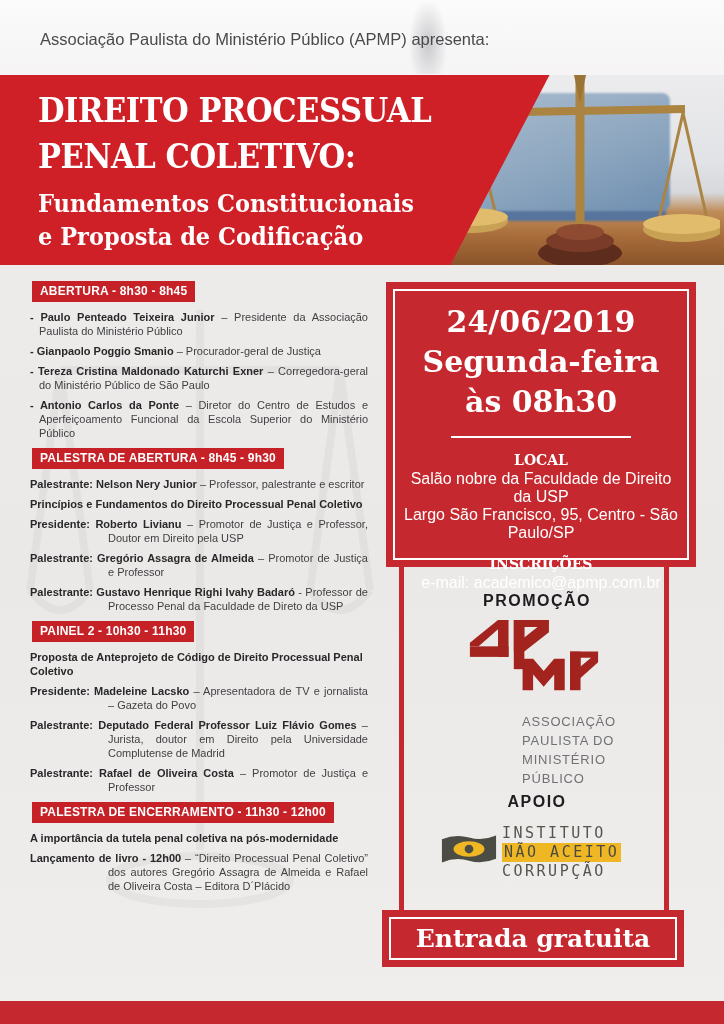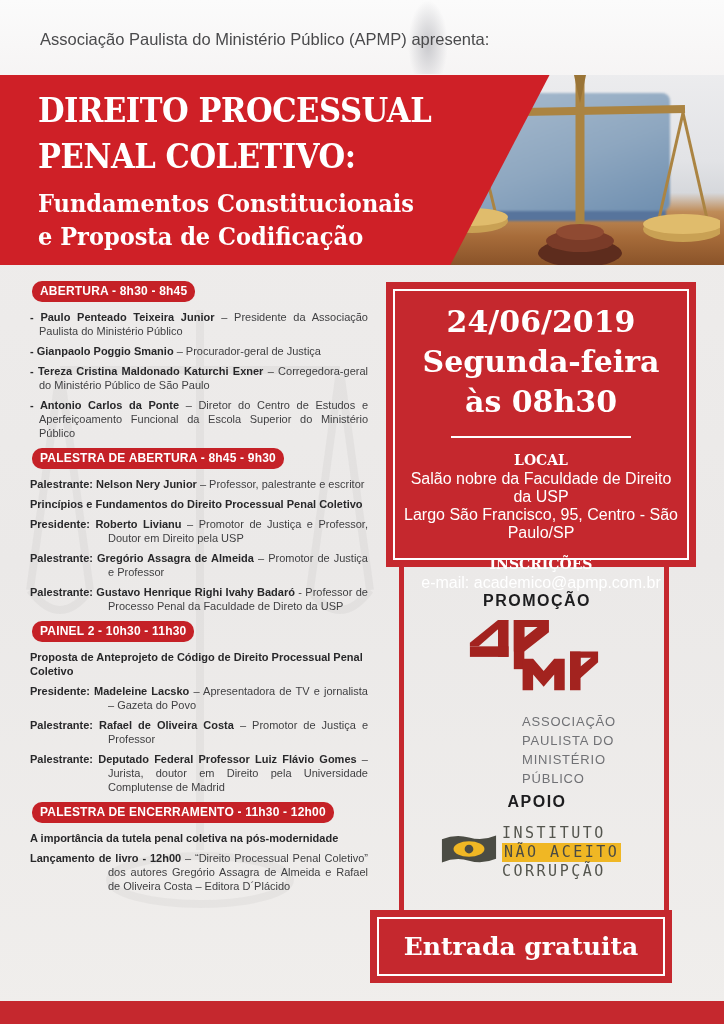--- a/index.html
+++ b/index.html
@@ -23,21 +23,21 @@
   .gavel{position:absolute;left:28px;top:78px;width:110px;height:100px;filter:blur(1px);}
   .red-wedge{position:absolute;left:0;top:0;width:724px;height:190px;background:#cf2027;
              clip-path:polygon(0 0,75.9% 0,62.2% 100%,0 100%);}
   .banner-text{position:absolute;left:38px;top:12px;color:#fff;transform:scaleX(.9);transform-origin:left top;}
   .title-line{font-family:"DejaVu Serif",serif;font-weight:800;font-size:34px;line-height:46px;letter-spacing:-.5px;}
   .subtitle-line{font-family:"DejaVu Serif",serif;font-weight:700;font-size:25px;line-height:33px;}
   .subtitle-gap{margin-top:8px;}
   
   .schedule{position:absolute;left:30px;top:279px;width:338px;}
   .chip{display:inline-block;background:#c52127;color:#fff;font-weight:700;font-size:12px;
-        padding:3px 8px 4px 8px;margin:2px 0 8px 2px;letter-spacing:.2px;border-radius:10px;}
+        padding:3px 8px 4px 8px;margin:2px 0 8px 2px;letter-spacing:.2px;}
   .it{font-size:11px;line-height:14px;color:#3f3f41;margin:0 0 6px 0;text-align:justify;}
   .it b{color:#28282a;}
   .lead{text-align:left;}
   .hang{padding-left:78px;text-indent:-78px;}
   .bullet{padding-left:9px;text-indent:-9px;}
   .sec{margin-bottom:6px;}
   
   .datebox{position:absolute;left:386px;top:282px;width:310px;height:285px;background:#c5282e;}
   .inner-frame{position:absolute;left:7px;top:7px;right:7px;bottom:7px;border:2px solid #fff;}
   .datebox-content{position:absolute;left:14px;right:14px;top:20px;text-align:center;color:#fff;}
@@ -51,21 +51,21 @@
   .side-label{position:absolute;left:386px;width:302px;text-align:center;
               font-weight:800;font-size:16px;letter-spacing:1.5px;color:#1d1d1f;}
   .apmp-logo{position:absolute;left:468px;top:620px;}
   .assoc{position:absolute;left:522px;top:712px;font-weight:400;font-size:13px;line-height:19px;
          letter-spacing:.8px;color:#707175;}
   .inac{position:absolute;left:440px;top:824px;display:flex;align-items:flex-start;}
   .inac-flag{margin-top:8px;}
   .inac-text{margin-left:4px;font-family:"DejaVu Sans Mono",monospace;font-size:15px;line-height:19px;
              letter-spacing:2.5px;color:#54554e;}
   .inac-hl{display:inline-block;background:#f0b724;color:#4a4b44;padding:0 2px;}
-  .entrada{position:absolute;left:370px;top:910px;width:302px;height:73px;background:#c5282e;}
+  .entrada{position:absolute;left:382px;top:910px;width:302px;height:57px;background:#c5282e;}
   .entrada-label{position:absolute;left:0;right:0;top:0;bottom:0;display:flex;align-items:center;justify-content:center;
                  color:#fff;font-family:"DejaVu Serif",serif;font-weight:700;font-size:25px;}
   .bottombar{position:absolute;left:0;top:1001px;width:724px;height:23px;background:#c5282e;}
 </style>
 </head>
 <body>
 
 <div class="page">
 
   <svg class="watermark" width="360" height="620" viewBox="0 0 360 620">
@@ -139,22 +139,22 @@
       <p class="it lead"><b>Princípios e Fundamentos do Direito Processual Penal Coletivo</b></p>
       <p class="it hang"><b>Presidente: Roberto Livianu</b><span> – Promotor de Justiça e Professor, Doutor em Direito pela USP</span></p>
       <p class="it hang"><b>Palestrante: Gregório Assagra de Almeida</b><span> – Promotor de Justiça e Professor</span></p>
       <p class="it hang"><b>Palestrante: Gustavo Henrique Righi Ivahy Badaró</b><span> - Professor de Processo Penal da Faculdade de Direto da USP</span></p>
     </div>
 
     <div class="sec">
       <span class="chip">PAINEL 2 - 10h30 - 11h30</span>
       <p class="it lead"><b>Proposta de Anteprojeto de Código de Direito Processual Penal Coletivo</b></p>
       <p class="it hang"><b>Presidente: Madeleine Lacsko</b><span> – Apresentadora de TV e jornalista – Gazeta do Povo</span></p>
+      <p class="it hang"><b>Palestrante: Deputado Federal Professor Luiz Flávio Gomes</b><span> – Jurista, doutor em Direito pela Universidade Complutense de Madrid</span></p>
       <p class="it hang"><b>Palestrante: Rafael de Oliveira Costa</b><span> – Promotor de Justiça e Professor</span></p>
-      <p class="it hang"><b>Palestrante: Deputado Federal Professor Luiz Flávio Gomes</b><span> – Jurista, doutor em Direito pela Universidade Complutense de Madrid</span></p>
     </div>
 
     <div class="sec">
       <span class="chip">PALESTRA DE ENCERRAMENTO - 11h30 - 12h00</span>
       <p class="it lead"><b>A importância da tutela penal coletiva na pós-modernidade</b></p>
       <p class="it hang"><b>Lançamento de livro - 12h00</b><span> – “Direito Processual Penal Coletivo” dos autores Gregório Assagra de Almeida e Rafael de Oliveira Costa – Editora D´Plácido</span></p>
     </div>
   </div>
 
   <div class="datebox">

